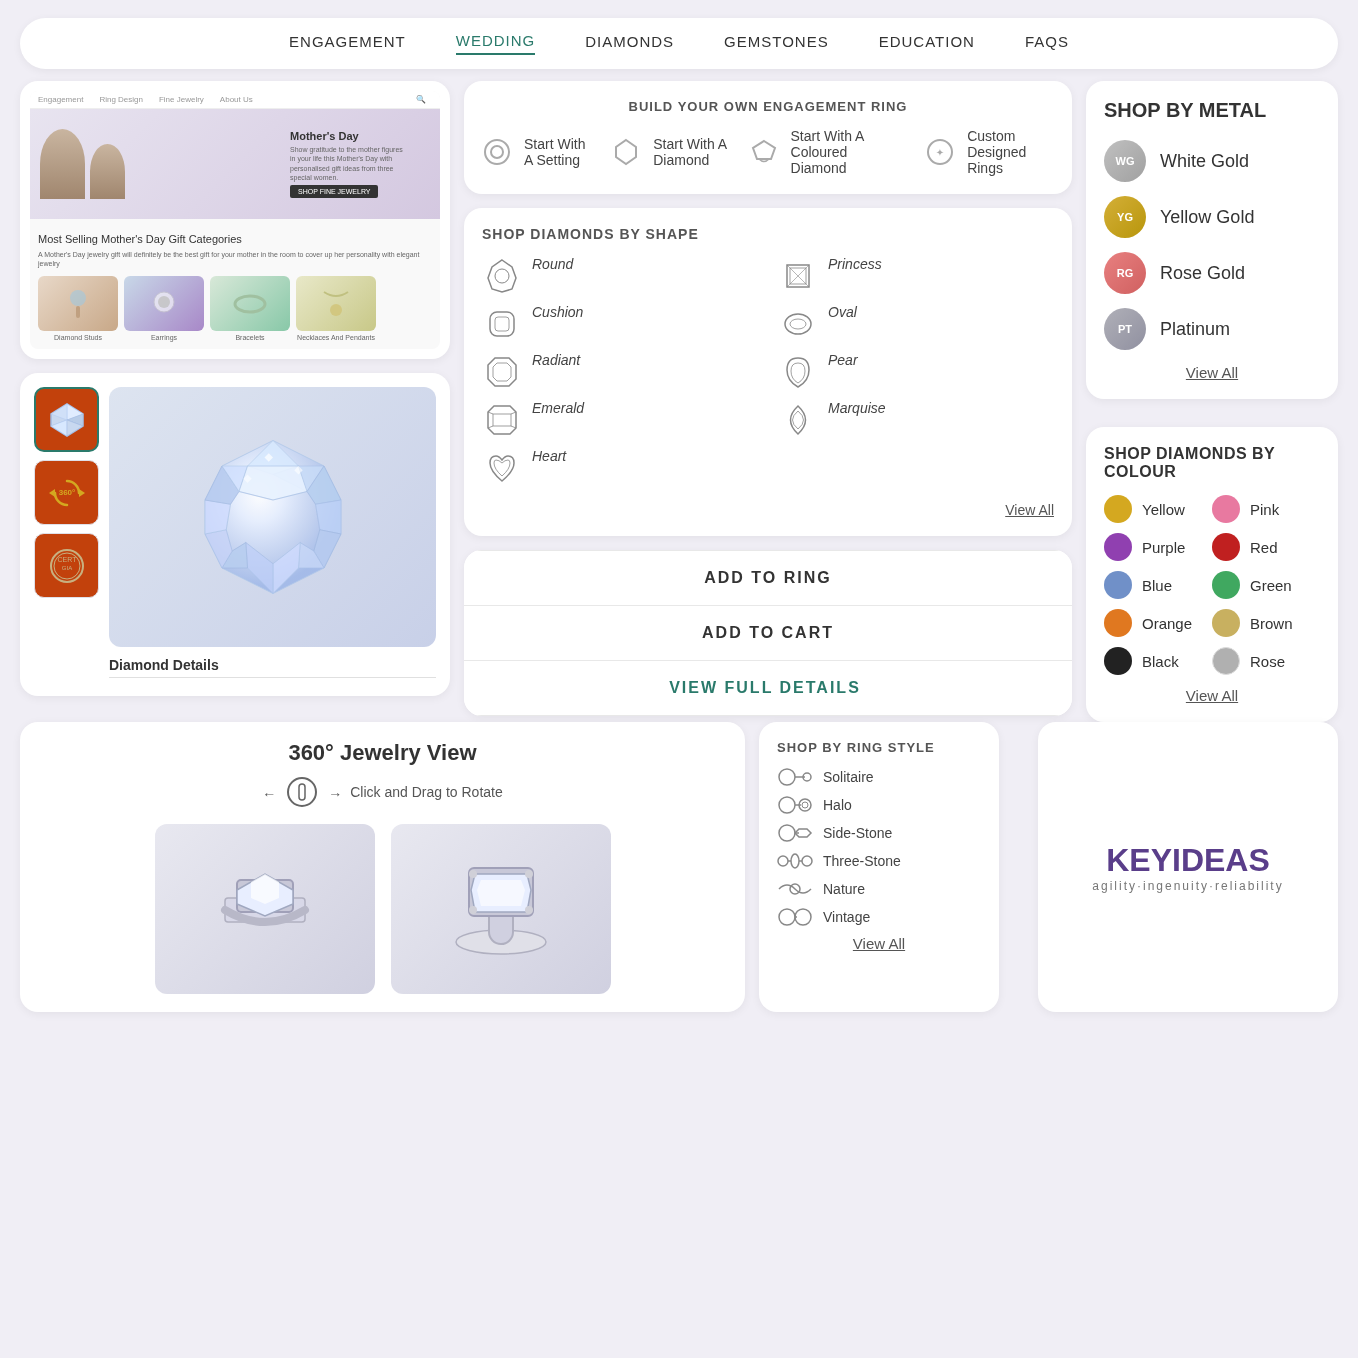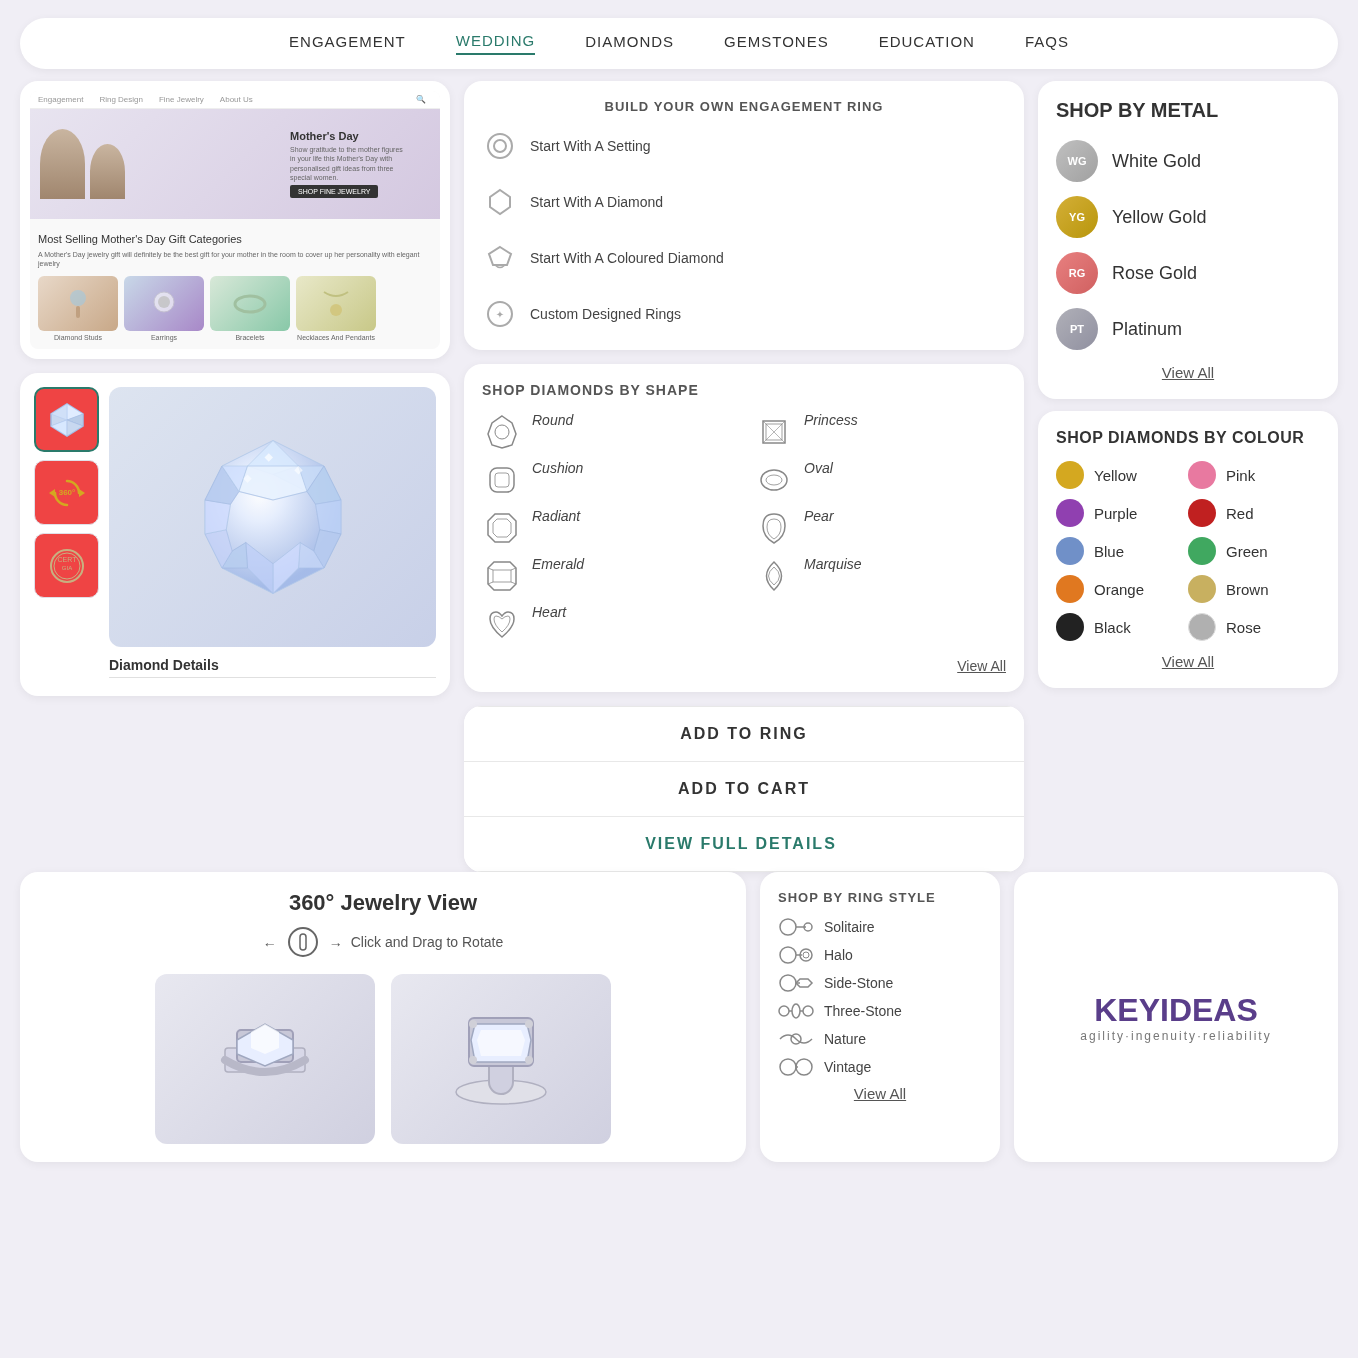--- a/index.html
+++ b/index.html
@@ -38,21 +38,21 @@
     }
 
     
     .main-layout {
       display: flex;
       gap: 14px;
       margin: 0 20px;
     }
     .col-left { width: 430px; flex-shrink: 0; display: flex; flex-direction: column; gap: 14px; }
     .col-mid { flex: 1; display: flex; flex-direction: column; gap: 14px; }
-    .col-right { width: 300px; flex-shrink: 0; display: flex; flex-direction: column; gap: 12px; }
+    .col-right { width: 252px; flex-shrink: 0; display: flex; flex-direction: column; gap: 28px; }
 
     
     .card {
       background: white;
       border-radius: 18px;
       padding: 18px;
       box-shadow: 0 2px 10px rgba(0,0,0,0.06);
     }
 
     
@@ -132,21 +132,21 @@
 
     
     .diamond-viewer {
       display: flex;
       gap: 10px;
       padding: 14px;
     }
     .diamond-thumbnails { display: flex; flex-direction: column; gap: 8px; }
     .diamond-thumb {
       width: 65px; height: 65px; border-radius: 10px;
-      background: #ef4444;
+      background: #c2410c;
       display: flex; align-items: center; justify-content: center;
       cursor: pointer;
       border: 1px solid #e0e0e8;
     }
     .diamond-thumb.selected { border: 2px solid #2a7a6b; }
     .diamond-main {
       flex: 1;
       background: linear-gradient(135deg, #dde4f0 0%, #c8d0e8 100%);
       border-radius: 12px;
       display: flex; align-items: center; justify-content: center;
@@ -154,21 +154,21 @@
     }
     .diamond-svg { width: 170px; height: 170px; }
     .diamond-details-title { font-size: 14px; font-weight: 600; color: #333; margin: 10px 0 4px; }
     .diamond-divider { border: none; border-top: 1px solid #e0e0e0; margin: 4px 0; }
 
     
     .build-ring-card .build-title {
       font-size: 13px; font-weight: 700; color: #555; letter-spacing: 1px;
       text-align: center; margin-bottom: 14px;
     }
-    .build-options { display: flex; flex-direction: column; gap: 20px; }
+    .build-options { display: flex; flex-direction: row; gap: 20px; }
     .build-option {
       display: flex; align-items: center; gap: 12px;
       font-size: 14px; color: #444; cursor: pointer;
     }
     .build-icon {
       width: 36px; height: 36px;
       display: flex; align-items: center; justify-content: center;
       font-size: 22px;
     }
 
@@ -268,21 +268,21 @@
     .keyideas-tagline { font-size: 12px; color: #777; letter-spacing: 2px; }
 
     
     .bottom-layout {
       display: flex;
       gap: 14px;
       margin: 0 20px 20px;
     }
     .bottom-left { flex: 1; }
     .bottom-mid { width: 240px; flex-shrink: 0; }
-    .bottom-right { width: 324px; flex-shrink: 0; }
+    .bottom-right { width: 300px; flex-shrink: 0; margin-left: 25px; }
 
     .section-header {
       font-size: 14px; font-weight: 700; color: #555; letter-spacing: 1px;
       margin-bottom: 14px;
     }
   </style>
 </head>
 <body>
 
 <nav class="navbar">

